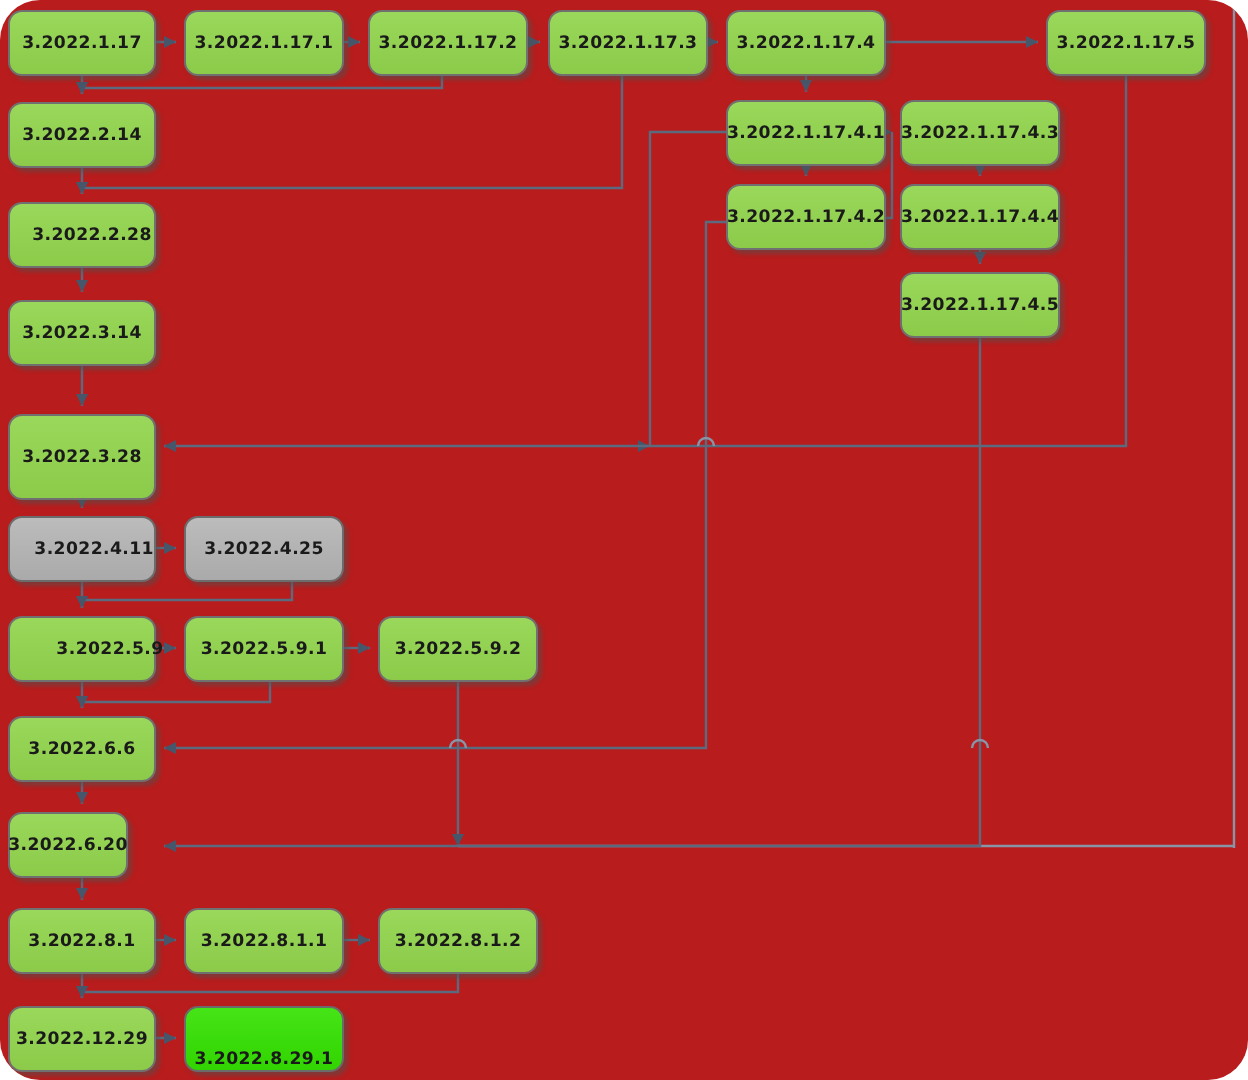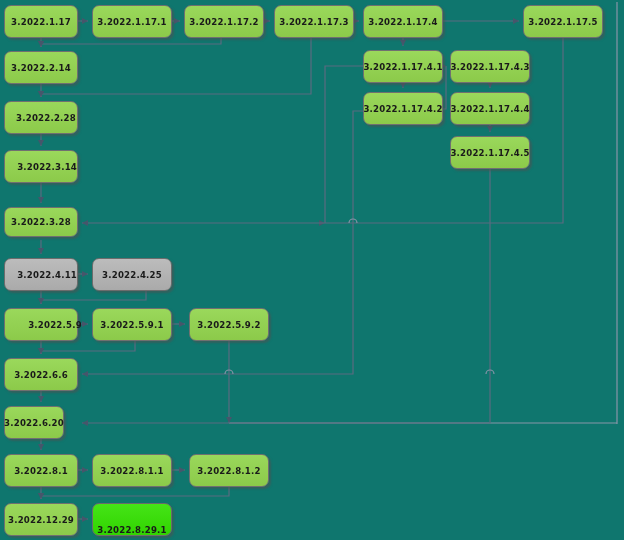--- a/index.html
+++ b/index.html
@@ -8,22 +8,23 @@
     padding: 0;
     background: #ffffff;
   }
   body {
     font-family: "DejaVu Sans", "Liberation Sans", sans-serif;
   }
   #canvas {
     position: relative;
     width: 624px;
     height: 540px;
-    background: #0f766e;
+    background: #b91c1c;
     overflow: hidden;
+    border-radius: 20px;
   }
   #edge-layer {
     position: absolute;
     left: 0;
     top: 0;
     width: 624px;
     height: 540px;
   }
   .node {
     position: absolute;
@@ -160,24 +161,24 @@
       </div>
       <div class="node green" style="left: 450px; top: 136px; width: 80px; height: 33px;">
         <span>3.2022.1.17.4.5</span>
       </div>
       <div class="node green" style="left: 4px; top: 51px; width: 74px; height: 33px;">
         <span>3.2022.2.14</span>
       </div>
       <div class="node green" style="left: 4px; top: 101px; width: 74px; height: 33px; padding-left: 10px;">
         <span>3.2022.2.28</span>
       </div>
-      <div class="node green" style="left: 4px; top: 150px; width: 74px; height: 33px; justify-content: flex-end;">
+      <div class="node green" style="left: 4px; top: 150px; width: 74px; height: 33px;">
         <span>3.2022.3.14</span>
       </div>
-      <div class="node green" style="left: 4px; top: 207px; width: 74px; height: 30px; justify-content: center;">
+      <div class="node green" style="left: 4px; top: 207px; width: 74px; height: 43px; justify-content: center;">
         <span>3.2022.3.28</span>
       </div>
       <div class="node gray" style="left: 4px; top: 258px; width: 74px; height: 33px; justify-content: flex-end;">
         <span>3.2022.4.11</span>
       </div>
       <div class="node gray" style="left: 92px; top: 258px; width: 80px; height: 33px;">
         <span>3.2022.4.25</span>
       </div>
       <div class="node green" style="left: 4px; top: 308px; width: 74px; height: 33px; padding-left: 28px;">
         <span>3.2022.5.9</span>

